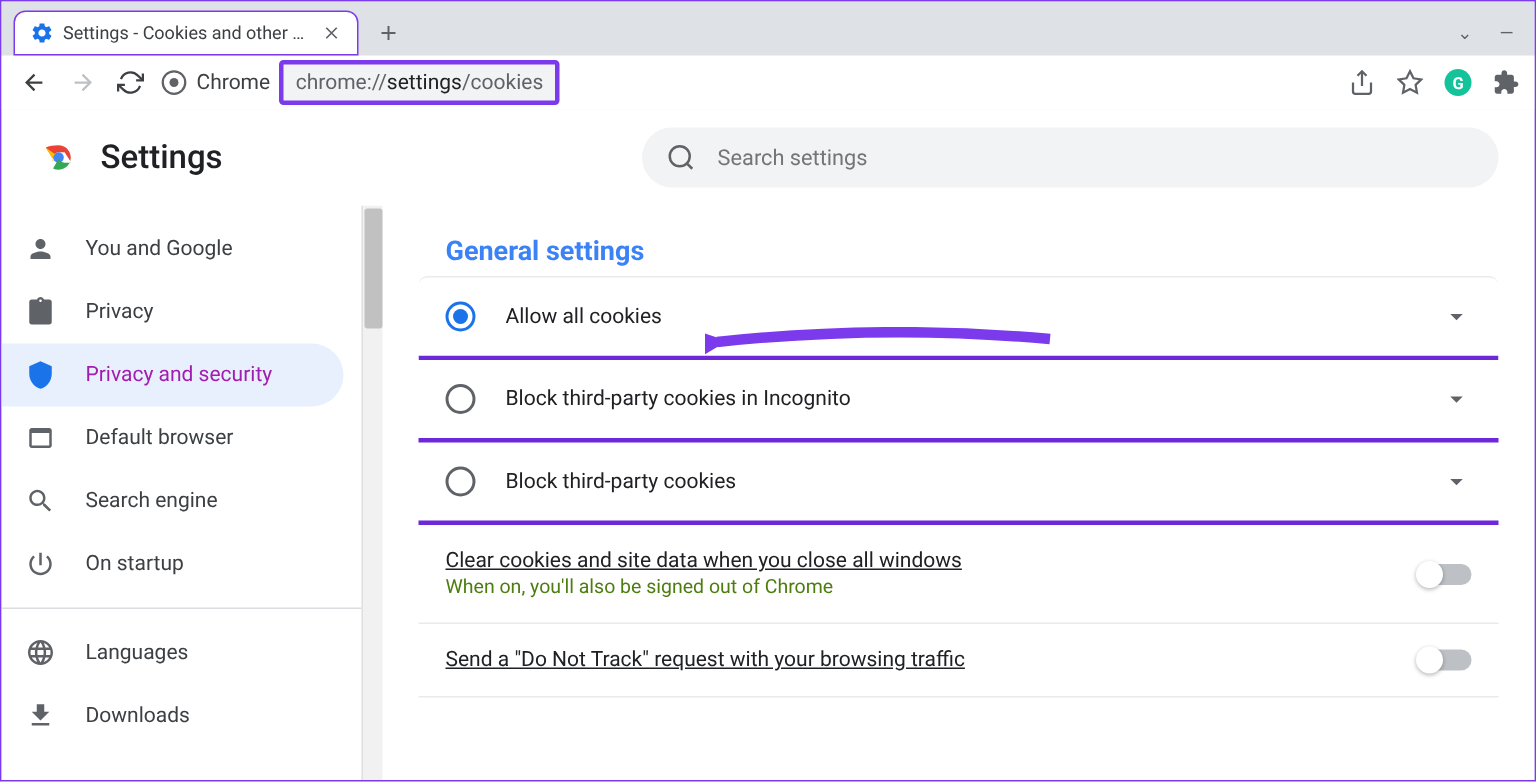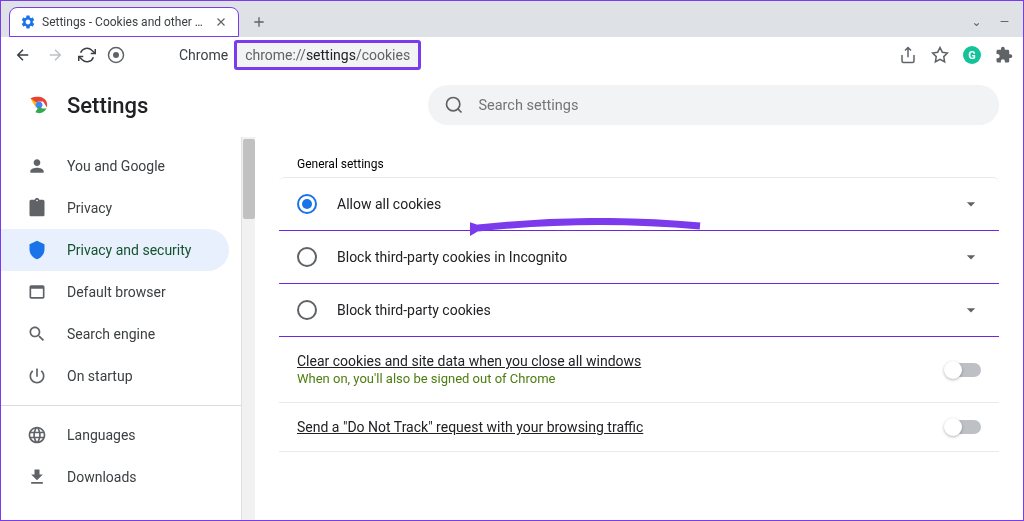--- a/index.html
+++ b/index.html
@@ -13,51 +13,51 @@
     .tab-title { font-size: 12px; color: #3c4043; white-space: nowrap; overflow: hidden; text-overflow: ellipsis; flex: 1; }
     .tab-close { width: 14px; height: 14px; color: #5f6368; cursor: pointer; flex-shrink: 0; }
     .new-tab-btn { width: 28px; height: 28px; display: flex; align-items: center; justify-content: center; color: #5f6368; margin-left: 6px; cursor: pointer; }
     .window-controls { margin-left: auto; display: flex; gap: 18px; padding-right: 14px; color: #5f6368; }
     .window-controls span { font-size: 12px; cursor: pointer; }
     
     .toolbar { display: flex; align-items: center; background: #fff; height: 36px; padding: 0 10px; gap: 8px; }
     .nav-btn { width: 24px; height: 24px; display: flex; align-items: center; justify-content: center; color: #5f6368; cursor: pointer; }
     .nav-btn.disabled { color: #bdc1c6; }
     .addr-wrap { display: flex; align-items: center; gap: 6px; flex: 1; }
-    .chrome-label { font-size: 14px; color: #3c4043; margin-left: 48px; }
+    .chrome-label { font-size: 14px; color: #3c4043; }
     .url-highlight { border: 3px solid #7c3aed; border-radius: 3px; padding: 4px 8px; font-size: 14px; color: #5f6368; background: #f1f3f4; }
     .url-highlight .dark { color: #202124; }
     .ext-icons { display: flex; gap: 14px; align-items: center; margin-left: auto; }
     .ext-icons .ic { width: 18px; height: 18px; color: #5f6368; cursor: pointer; display: flex; align-items: center; justify-content: center; }
     .grammarly { width: 18px; height: 18px; background: #15c39a; border-radius: 50%; display: flex; align-items: center; justify-content: center; color: #fff; font-size: 11px; font-weight: bold; }
     
     
     .content { display: flex; height: calc(521px - 72px); background: #fff; }
     .settings-wrap { display: flex; flex-direction: column; width: 100%; }
     .settings-header { display: flex; align-items: center; padding: 12px 24px; gap: 280px; }
     .settings-header-left { display: flex; align-items: center; gap: 14px; }
     .settings-title { font-size: 22px; color: #202124; font-weight: 500; }
     .search-bar { flex: 1; max-width: 680px; background: #f1f3f4; border-radius: 40px; height: 40px; display: flex; align-items: center; padding: 0 16px; gap: 14px; }
     .search-bar input { border: none; background: transparent; outline: none; font-size: 14.5px; color: #5f6368; flex: 1; }
     
     .settings-body { display: flex; flex: 1; overflow: hidden; }
     .sidebar { width: 240px; padding: 8px 0; overflow-y: auto; }
-    .sidebar-item { display: flex; align-items: center; gap: 20px; padding: 11px 26px; font-size: 14px; color: #3c4043; cursor: pointer; }
-    .sidebar-item.active { background: #e8f0fe; color: #14532d; border-radius: 0 24px 24px 0; margin-right: 12px; }
+    .sidebar-item { display: flex; align-items: center; gap: 20px; padding: 11px 16px; font-size: 14px; color: #3c4043; cursor: pointer; }
+    .sidebar-item.active { background: #e8f0fe; color: #a21caf; border-radius: 0 24px 24px 0; margin-right: 12px; }
     .sidebar-item.active .icon { color: #1a73e8; }
     .sidebar-item .icon { width: 20px; height: 20px; color: #5f6368; flex-shrink: 0; display: flex; align-items: center; justify-content: center; }
     .sidebar-sep { height: 1px; background: #dadce0; margin: 8px 0; }
     
     .scroll-track { width: 14px; background: #f1f1f1; border-left: 1px solid #e0e0e0; position: relative; }
     .scroll-thumb { width: 12px; background: #c1c1c1; border-radius: 2px; position: absolute; left: 1px; top: 2px; height: 80px; }
     
     .main { flex: 1; padding: 20px 24px 0 24px; overflow-y: auto; }
-    .section-title { font-size: 12px; font-weight: 400; color: #000000; margin-bottom: 6px; padding-left: 18px; }
+    .section-title { font-size: 18px; font-weight: 700; color: #3b82f6; margin-bottom: 6px; padding-left: 18px; }
     .radio-list { }
-    .radio-item { display: flex; align-items: center; padding: 16px 18px; border-bottom: 1px solid #6d28d9; cursor: pointer; }
+    .radio-item { display: flex; align-items: center; padding: 16px 18px; border-bottom: 3px solid #6d28d9; cursor: pointer; }
     .radio-item:first-child { border-top: 1px solid #e8eaed; border-radius: 6px 6px 0 0; }
     .radio { width: 20px; height: 20px; border: 2px solid #5f6368; border-radius: 50%; margin-right: 20px; flex-shrink: 0; position: relative; }
     .radio.checked { border-color: #1a73e8; }
     .radio.checked::after { content: ''; position: absolute; width: 10px; height: 10px; background: #1a73e8; border-radius: 50%; top: 3px; left: 3px; }
     .radio-label { font-size: 14px; color: #202124; flex: 1; }
     .expand-ic { color: #5f6368; }
     
     .toggle-row { display: flex; align-items: center; padding: 16px 18px; border-bottom: 1px solid #e8eaed; }
     .toggle-text { flex: 1; }
     .toggle-title { font-size: 14px; color: #202124; text-decoration: underline; }

